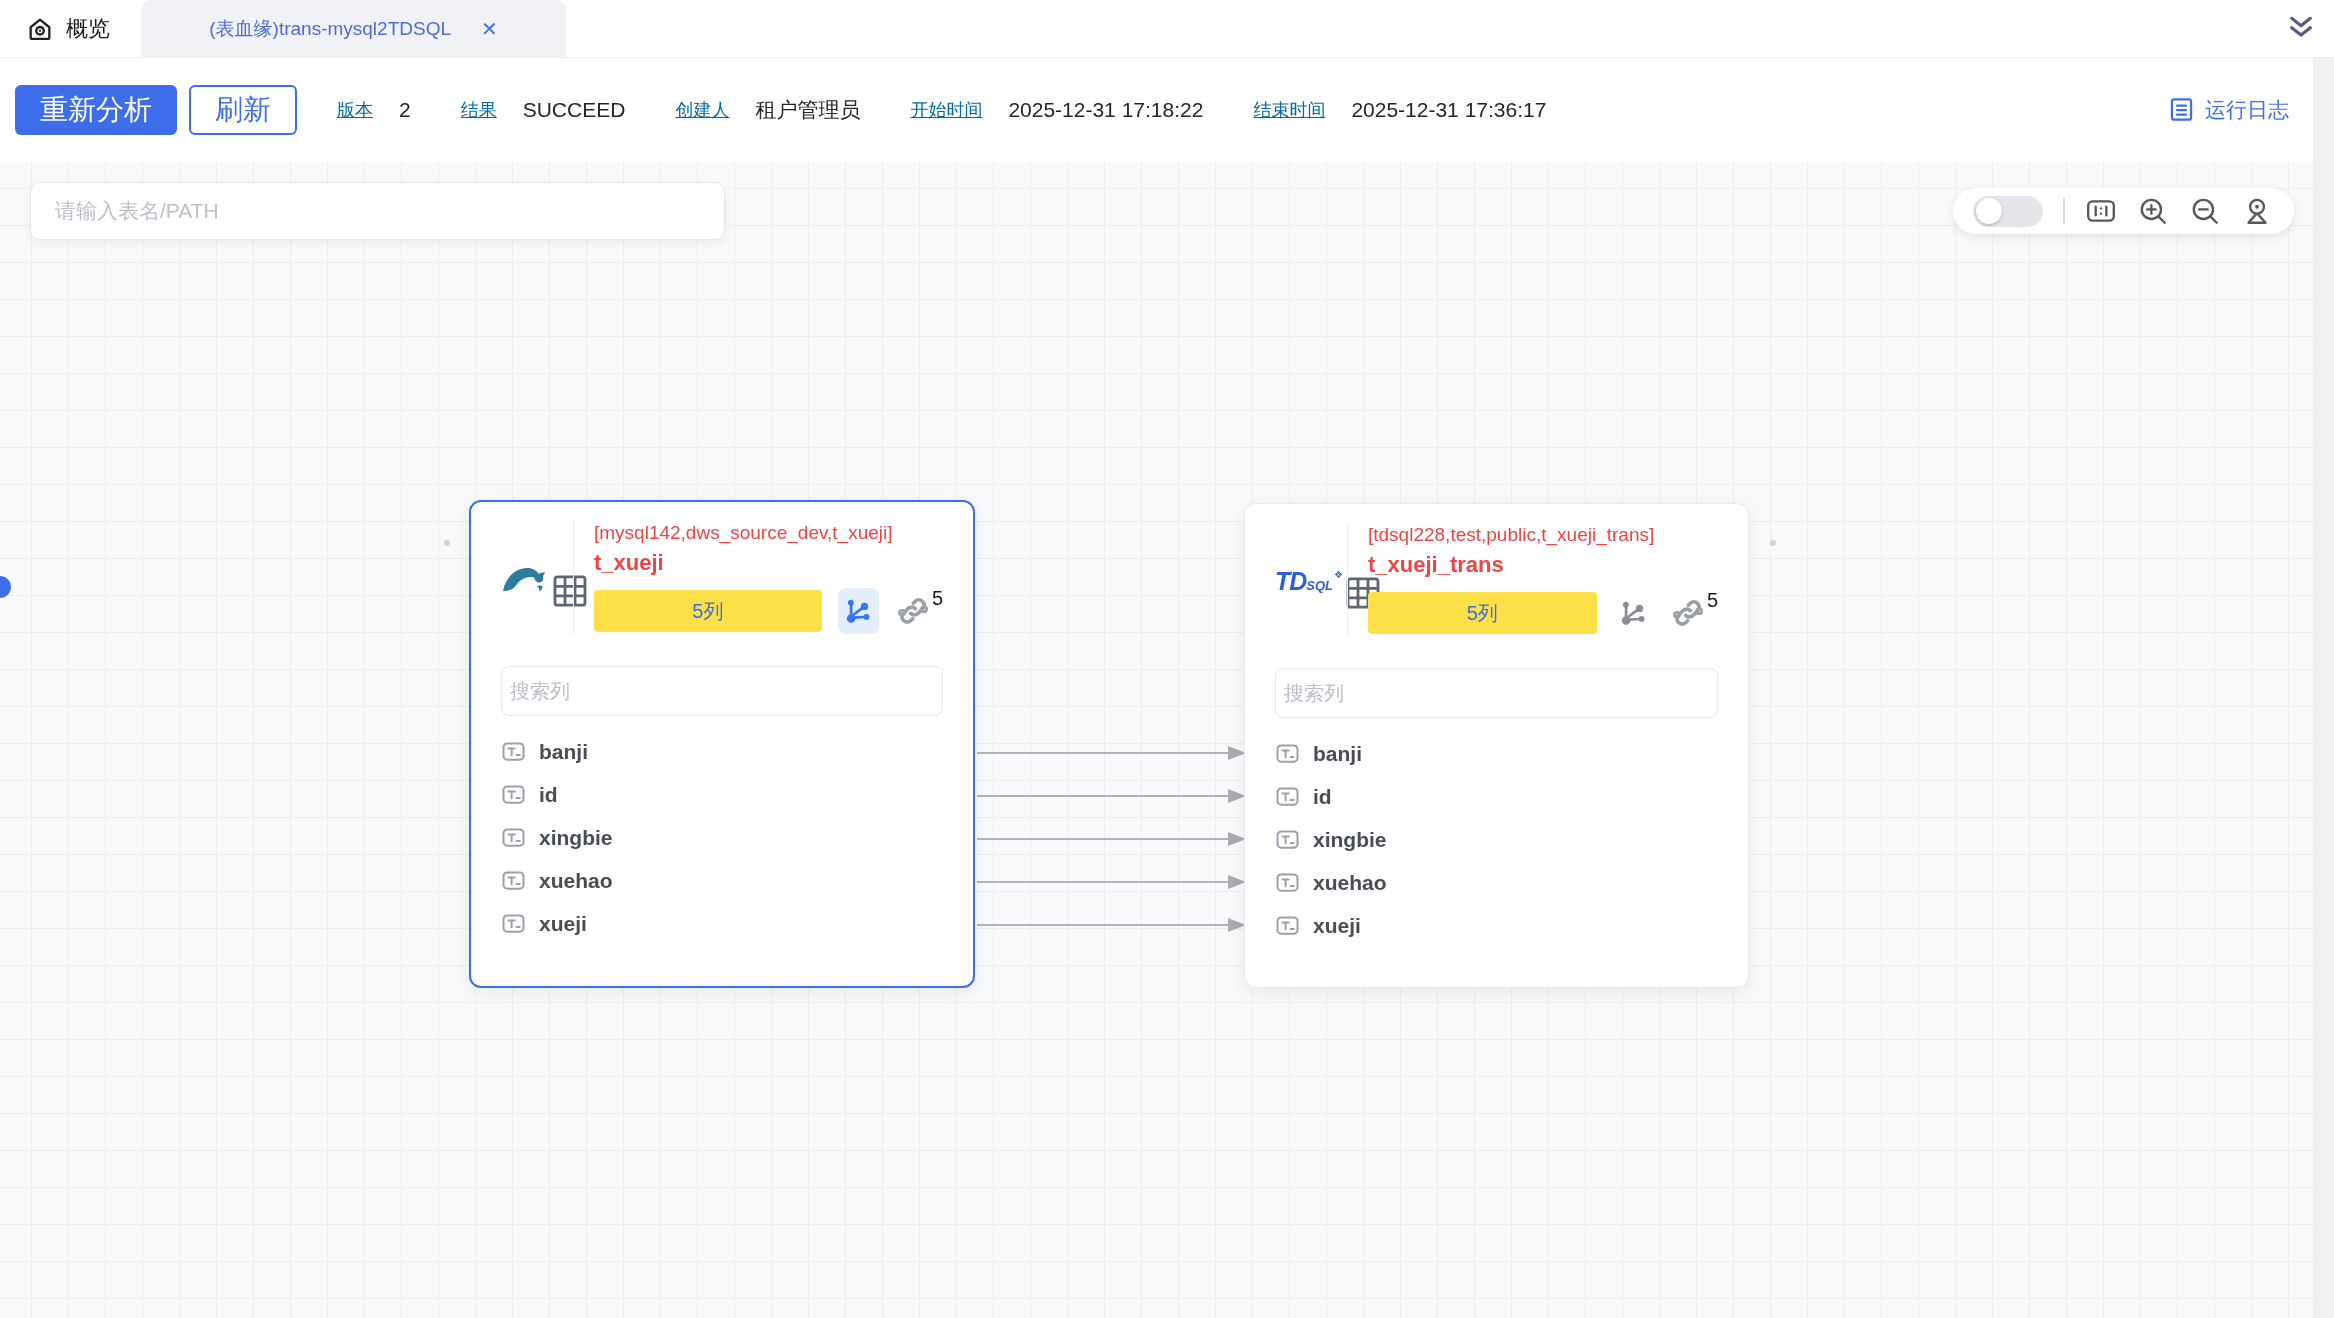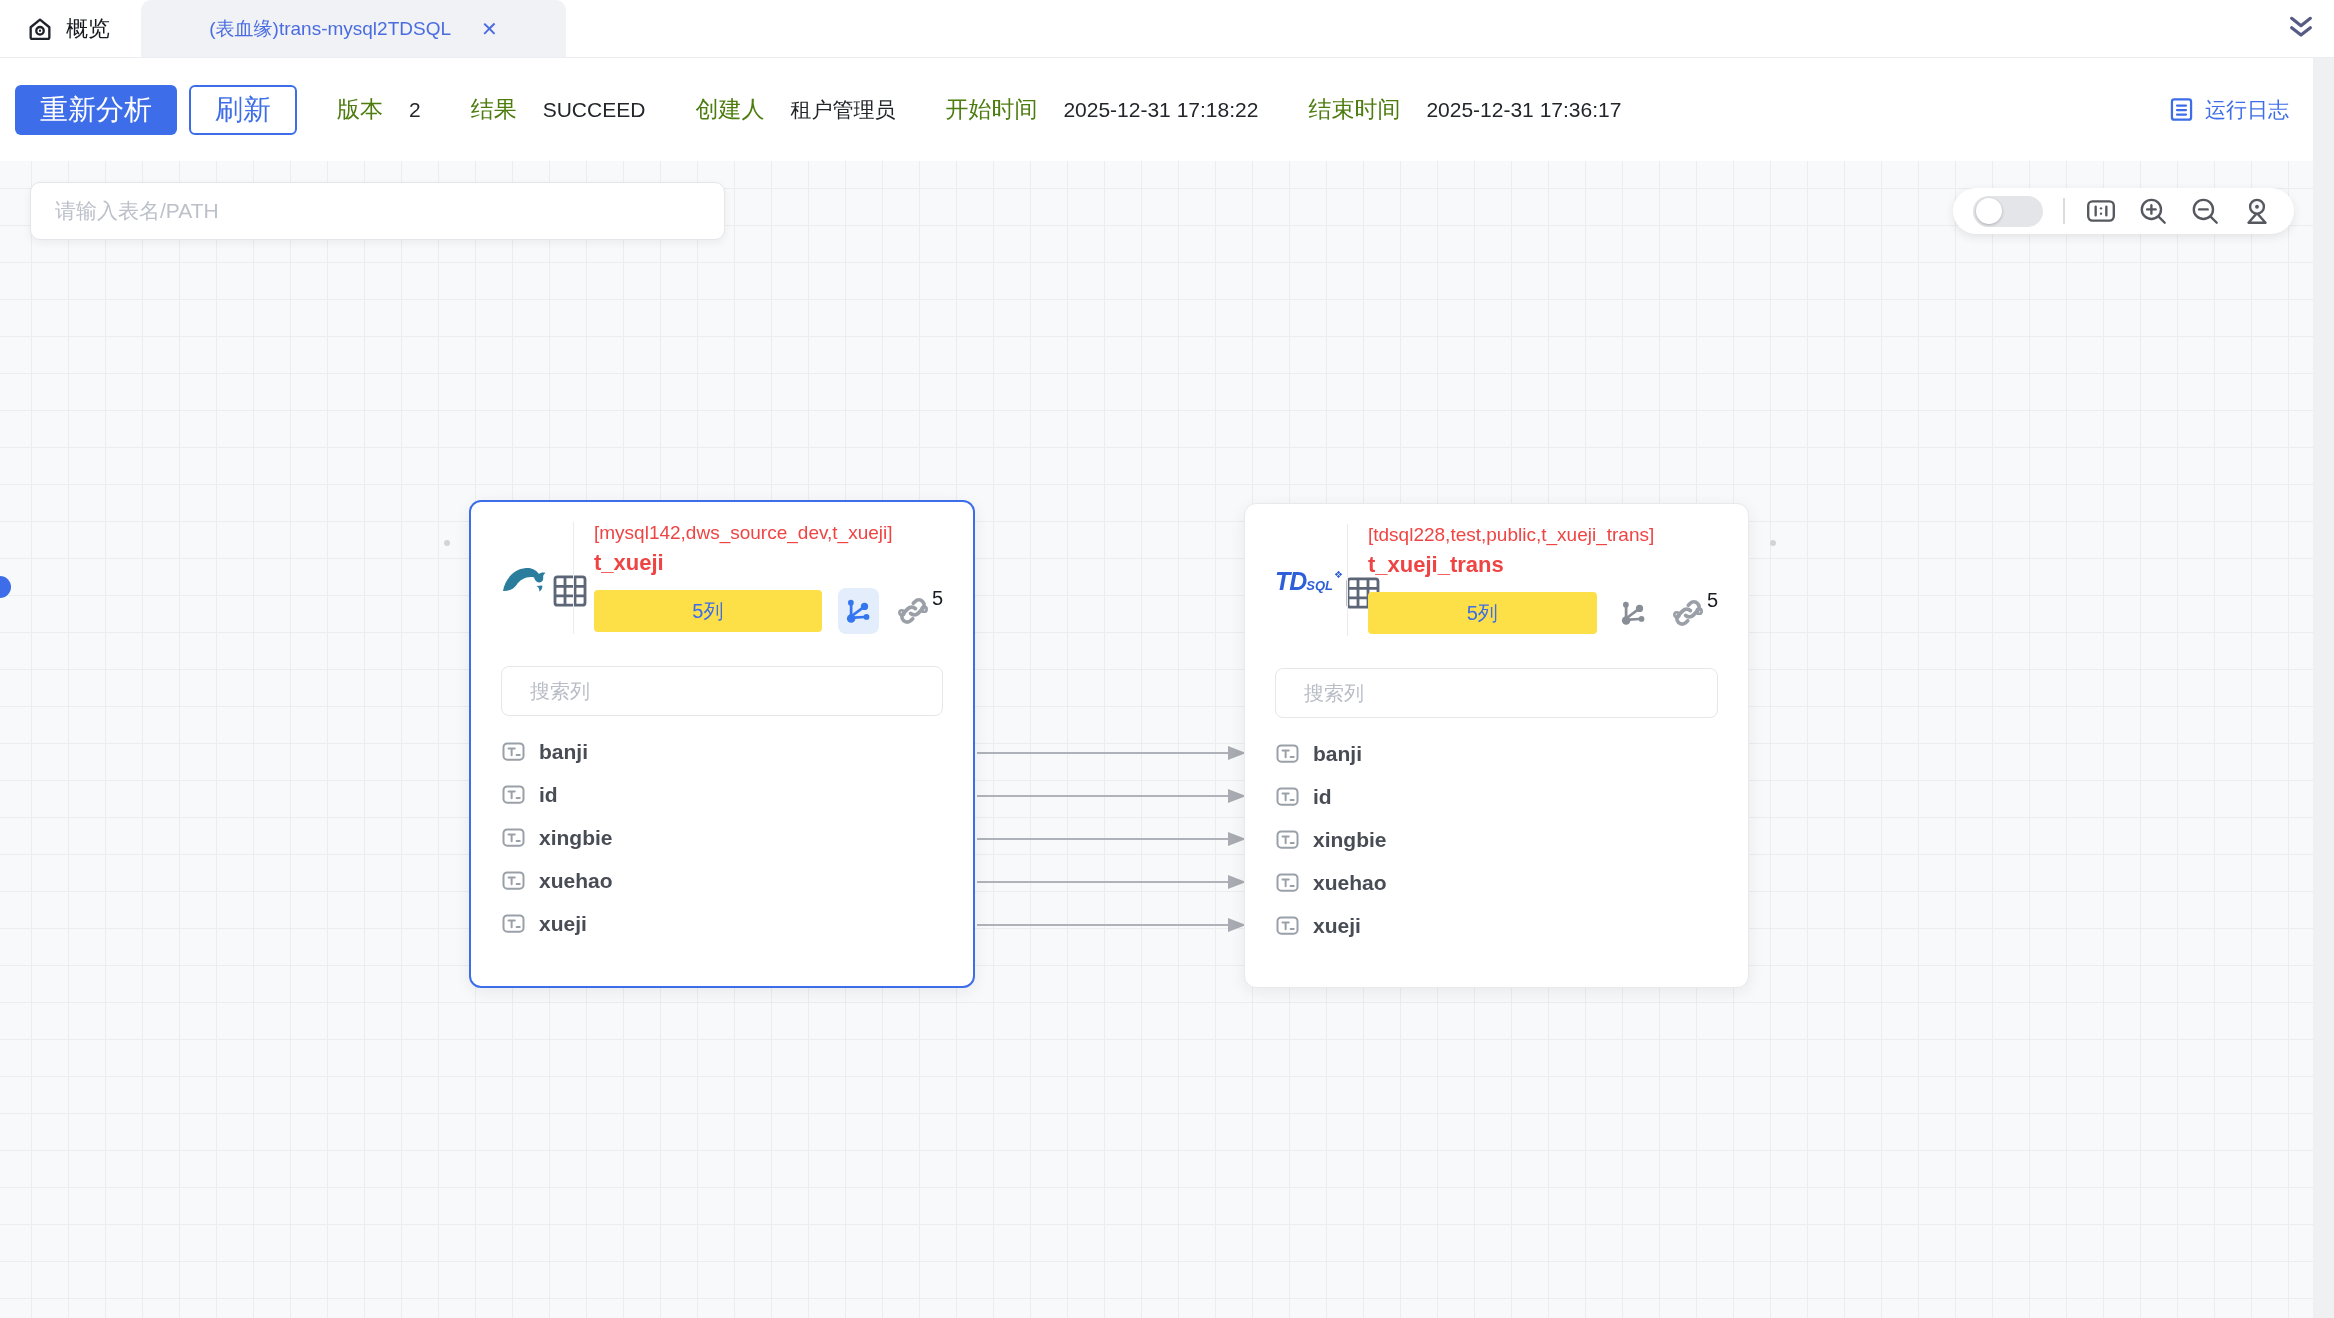--- a/index.html
+++ b/index.html
@@ -19,21 +19,21 @@
     display:flex; align-items:center; justify-content:center; }
 
   
   .toolbar { position:absolute; left:0; top:58px; width:2334px; height:103px; background:#fff;
     display:flex; align-items:center; padding:0 45px 0 15px; z-index:20; }
   .btn { height:50px; border-radius:6px; font-size:28px; display:inline-flex; align-items:center;
     justify-content:center; cursor:pointer; }
   .btn-primary { width:162px; background:#3d6de8; color:#fff; border:none; margin-right:12px; }
   .btn-outline { width:108px; background:#fff; color:#3d6de8; border:2px solid #3d6de8; margin-right:40px; }
   .tb-field { display:flex; align-items:center; }
-  .tb-label { font-size:23px; color:#4d7c0f; margin-right:26px; }
+  .tb-label { font-size:18px; color:#0369a1; margin-right:26px;text-decoration:underline; }
   .tb-value { font-size:21px; color:#22252a; margin-right:50px; }
   .tb-spacer { flex:1; }
   .run-log { display:flex; align-items:center; gap:10px; color:#3d6de8; font-size:21px; cursor:pointer; }
 
   .right-rail { position:absolute; right:0; top:58px; width:21px; height:1260px; background:#eef0f2; z-index:25; }
 
   
   .canvas { position:absolute; left:0; top:161px; width:2313px; height:1157px;
     background-color:#f8f9fa;
     background-image:linear-gradient(to right,#ecedef 1px,transparent 1px),
@@ -70,21 +70,21 @@
   .node-title { font-size:22px; font-weight:bold; color:#ef4444; margin-top:6px; }
   .meta-row { display:flex; align-items:center; margin-top:12px; gap:16px; }
   .cols-badge { width:255px; height:42px; background:#fde047; border-radius:4px; color:#3d6de8;
     font-size:20px; display:flex; align-items:center; justify-content:center; cursor:pointer; }
   .lineage-btn { width:46px; height:46px; border-radius:8px; display:flex; align-items:center;
     justify-content:center; cursor:pointer; }
   .lineage-btn.active { background:#e4edfc; }
   .link-group { display:flex; align-items:flex-start; cursor:pointer; }
   .link-count { font-size:20px; color:#191c22; margin:-6px 0 0 1px; }
   .col-search { margin-top:32px; width:100%; height:50px; border:1px solid #e5e7eb; border-radius:8px;
-    font-size:20px; color:#33363c; padding:0 28px; outline:none; background:#fff; }
+    font-size:20px; color:#33363c; padding:0 8px; outline:none; background:#fff; }
   .col-search::placeholder { color:#b9bdc6; }
   .col-list { margin-top:14px; }
   .col-row { height:43px; display:flex; align-items:center; gap:13px; }
   .col-name { font-size:21px; font-weight:bold; color:#474c55; }
 
   .tdsql-logo { display:flex; align-items:baseline; color:#2f5fd8; font-style:italic; font-weight:800; position:relative; }
   .tdsql-td { font-size:25px; letter-spacing:-1px; }
   .tdsql-sql { font-size:13px; }
   .tdsql-mark { font-size:10px; font-style:normal; position:relative; top:-12px; left:1px; }
 

